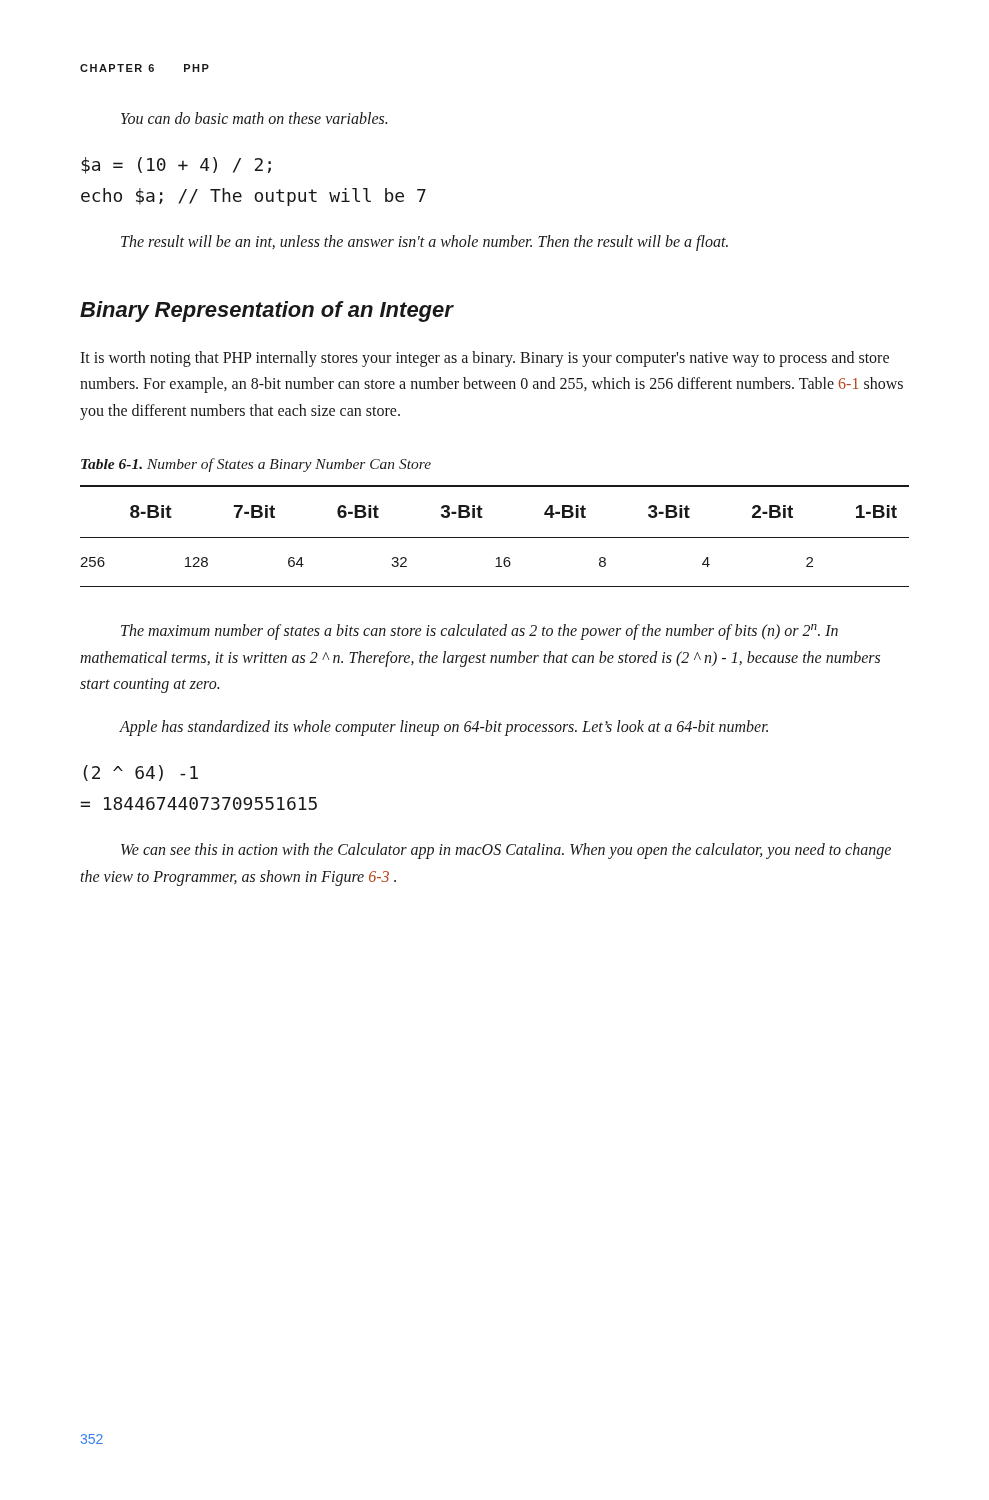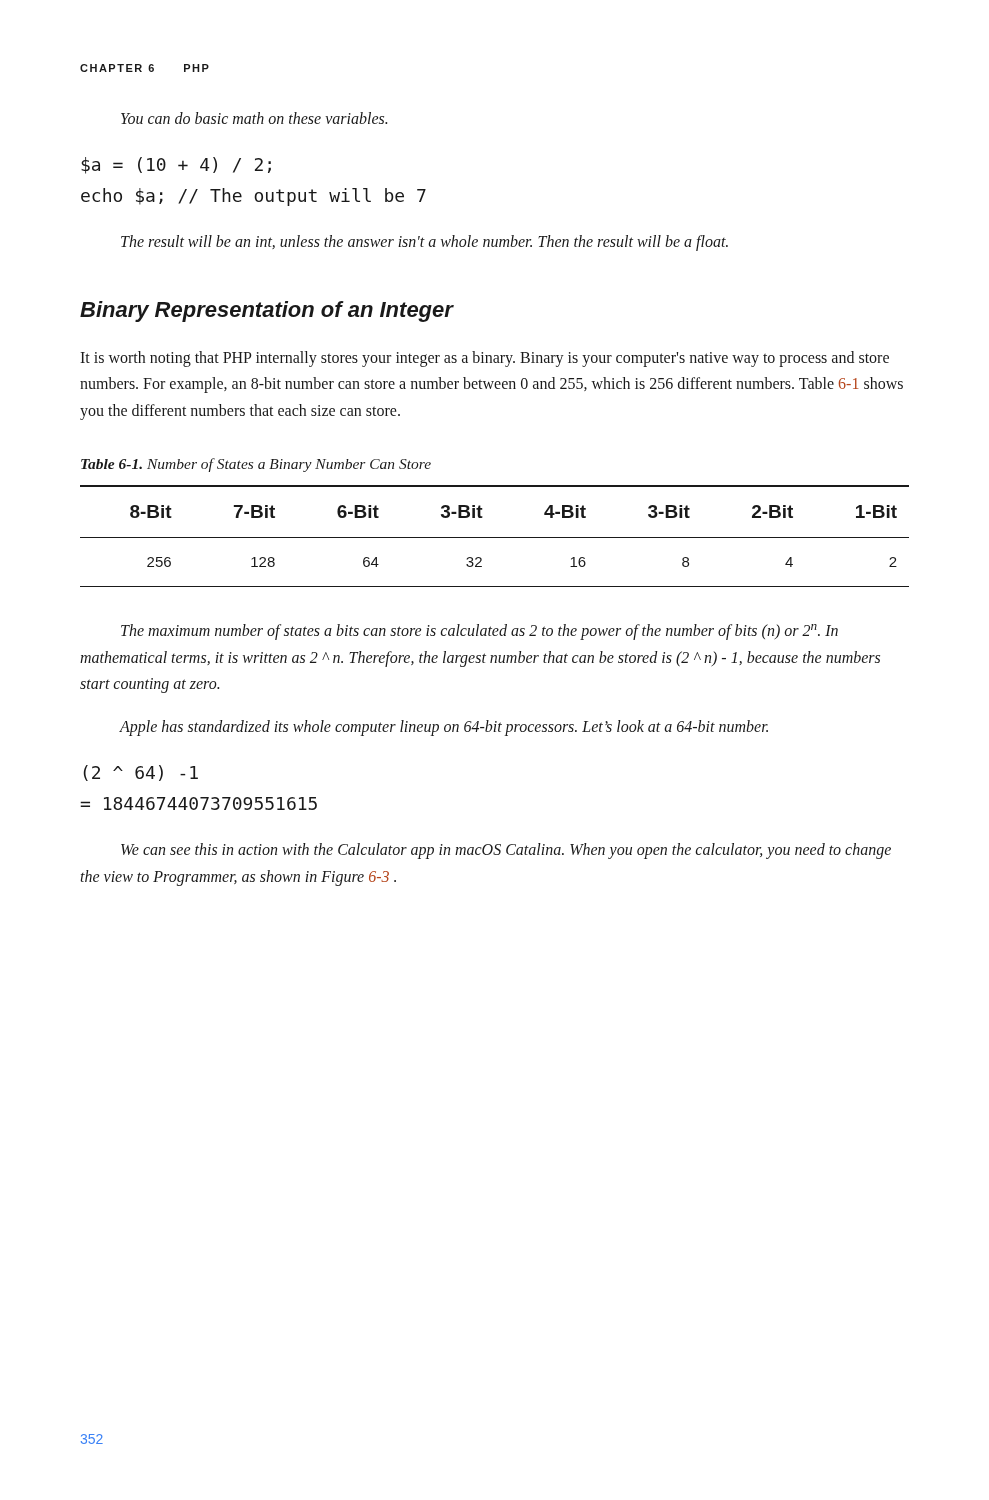--- a/index.html
+++ b/index.html
@@ -109,21 +109,21 @@
       font-size: 19px;
       color: #1a1a1a;
     }
 
     .data-table tbody tr {
       border-bottom: 1.5px solid #1a1a1a;
     }
 
     .data-table tbody td {
       padding: 12px 12px 12px 0;
-      text-align: right;
+      text-align: left;
       font-size: 15px;
       color: #1a1a1a;
     }
 
     .page-number {
       font-family: Arial, Helvetica, sans-serif;
       font-size: 14px;
       color: #3b82f6;
       position: absolute;
       bottom: 50px;

